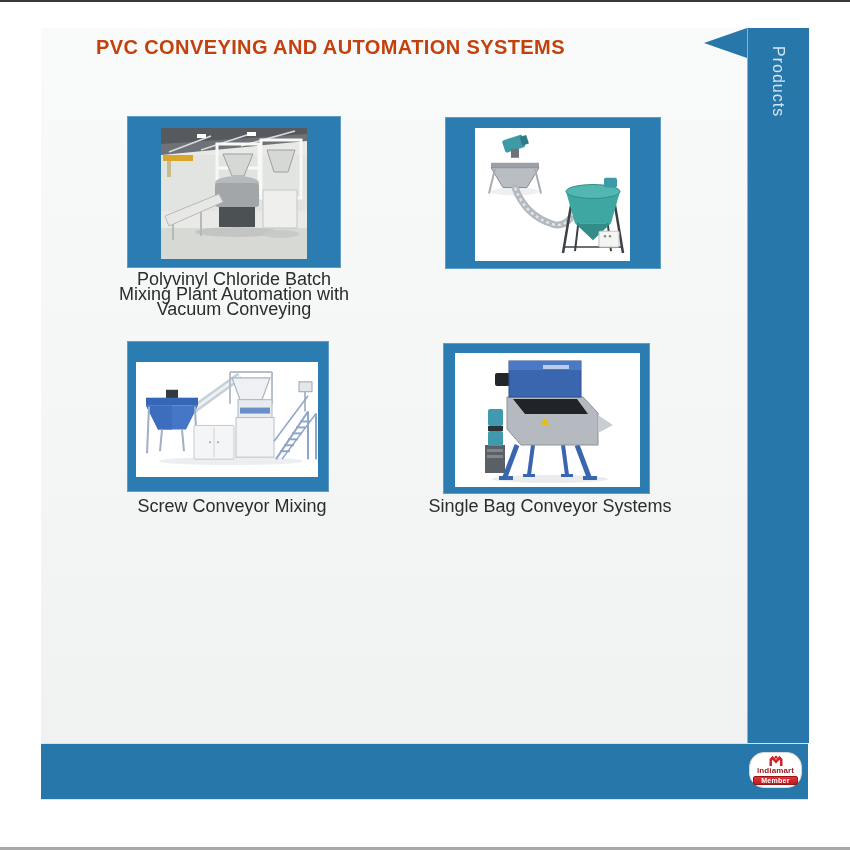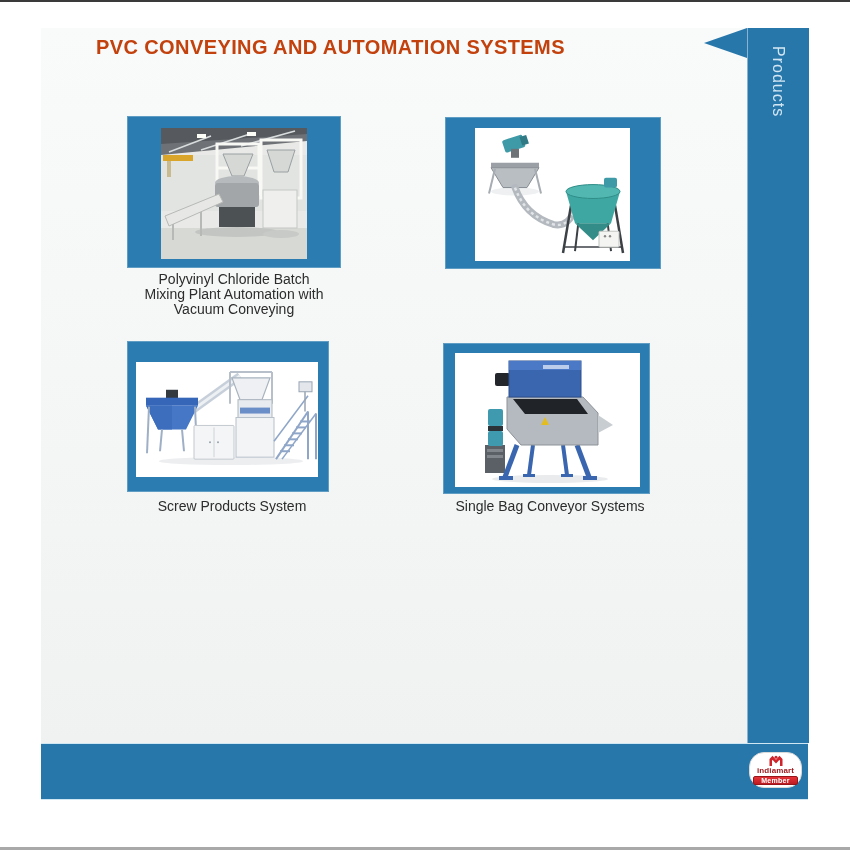--- a/index.html
+++ b/index.html
@@ -39,21 +39,21 @@
   #card-0{left:127px;top:116px;width:214px;height:152px;}
   #card-0 .photo{left:34px;right:34px;top:12px;bottom:9px;background:#e9eae7;}
   #card-1{left:445px;top:117px;width:216px;height:152px;}
   #card-1 .photo{left:30px;right:31px;top:11px;bottom:8px;background:#fff;}
   #card-2{left:127px;top:341px;width:202px;height:151px;}
   #card-2 .photo{left:9px;right:11px;top:21px;bottom:15px;background:#fff;}
   #card-3{left:443px;top:343px;width:207px;height:151px;}
   #card-3 .photo{left:12px;right:10px;top:10px;bottom:7px;background:#fff;}
 
   .caption{
-    position:absolute;text-align:center;font-size:14px;line-height:15px;
+    position:absolute;text-align:center;font-size:18px;line-height:15px;
     color:#2c2c2c;white-space:pre-line;cursor:pointer;
   }
   #caption-0{left:104px;top:272px;width:260px;}
   #caption-1{left:423px;top:273px;width:260px;}
   #caption-2{left:102px;top:499px;width:260px;}
   #caption-3{left:420px;top:499px;width:260px;}
 
   
   .bottom-bar{
     position:absolute;left:41px;top:743px;width:767px;height:55px;
@@ -200,21 +200,21 @@
           <line x1="172" y1="50" x2="172" y2="98"></line>
           <line x1="180" y1="52" x2="180" y2="98"></line>
           <line x1="138" y1="80" x2="172" y2="34" stroke-width="1.5"></line>
           <line x1="146" y1="98" x2="180" y2="52" stroke-width="1.5"></line>
         </g>
         <rect x="163" y="20" width="13" height="10" fill="#e3e7ec" stroke="#98a4b2" stroke-width="1"></rect>
         <line x1="169" y1="30" x2="169" y2="50" stroke="#98a4b2" stroke-width="1.5"></line>
       </svg>
     </div>
   </div>
-  <div class="caption" id="caption-2">Screw Products System</div>
+  <div class="caption" id="caption-2">Screw Conveyor Mixing</div>
 
   <div class="card" id="card-3">
     <div class="photo">
       <svg viewBox="0 0 185 134" preserveAspectRatio="none">
         <rect width="185" height="134" fill="#ffffff"></rect>
         <ellipse cx="95" cy="126" rx="58" ry="4" fill="#e9ebec"></ellipse>
         <rect x="30" y="92" width="20" height="28" fill="#5a6066"></rect>
         <rect x="32" y="96" width="16" height="3" fill="#80868c"></rect>
         <rect x="32" y="102" width="16" height="3" fill="#80868c"></rect>
         <rect x="33" y="56" width="15" height="17" rx="2" fill="#3f9ab0"></rect>

